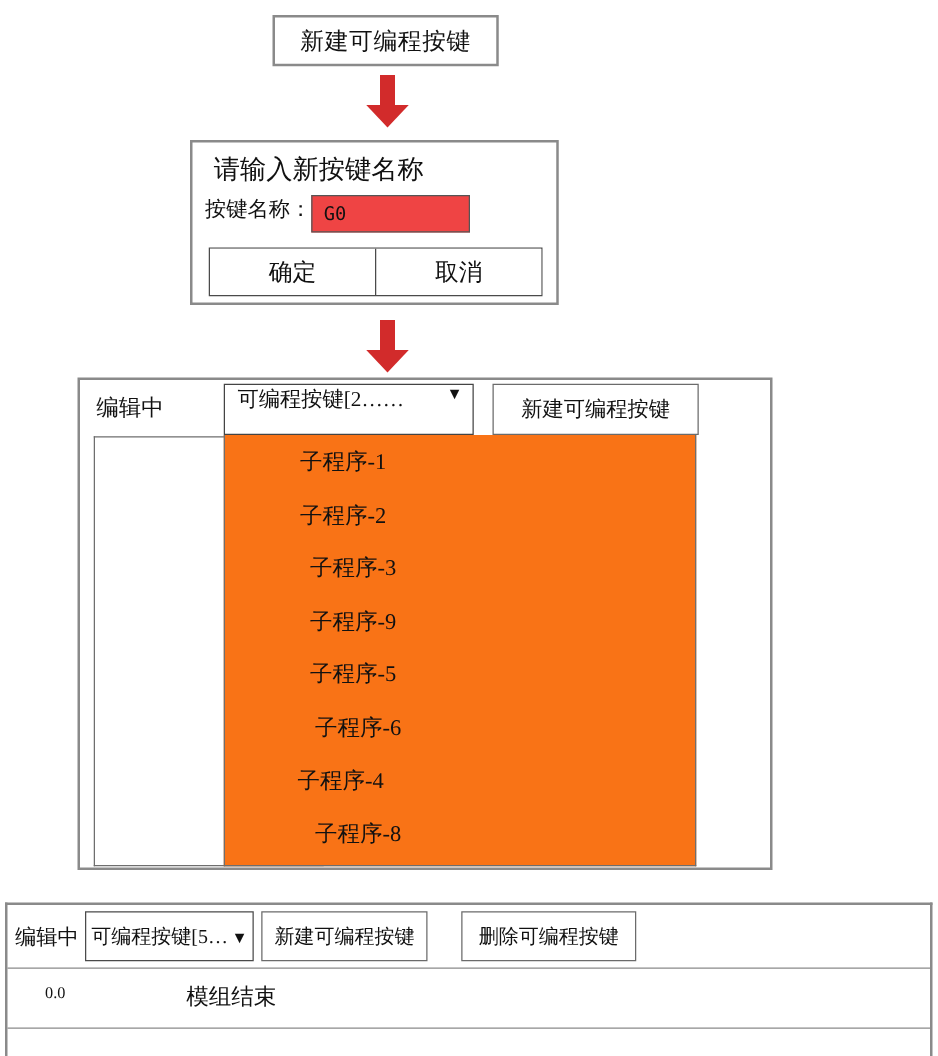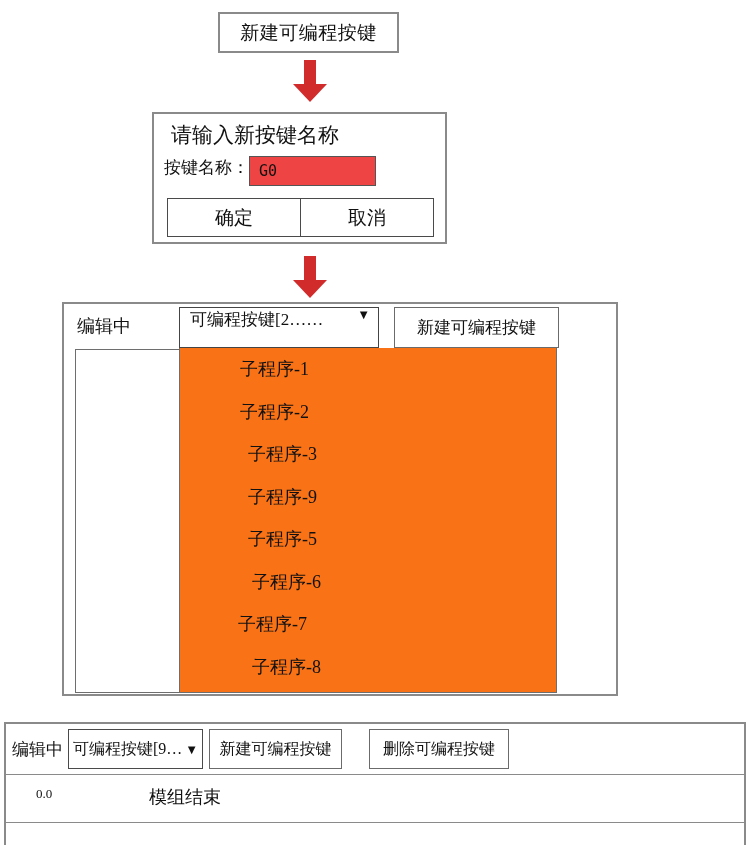--- a/index.html
+++ b/index.html
@@ -321,32 +321,32 @@
 
   <div id="step3-left-col"></div>
 
   <div id="step3-dropdown-list">
     <div class="dd-item ind-1">子程序-1</div>
     <div class="dd-item ind-2">子程序-2</div>
     <div class="dd-item ind-3">子程序-3</div>
     <div class="dd-item ind-4">子程序-9</div>
     <div class="dd-item ind-5">子程序-5</div>
     <div class="dd-item ind-6">子程序-6</div>
-    <div class="dd-item ind-7">子程序-7</div>
+    <div class="dd-item ind-7">子程序-4</div>
     <div class="dd-item ind-8">子程序-8</div>
   </div>
 </div>
 
 <div class="abs" id="step4-panel">
 
   <div id="step4-toolbar">
     <div id="step4-editing-label">编辑中</div>
 
     <div id="step4-select">
-      <span class="sel-text">可编程按键[9…</span>
+      <span class="sel-text">可编程按键[5…</span>
       <span class="caret">▼</span>
     </div>
 
     <div id="step4-new-btn">新建可编程按键</div>
 
     <div id="step4-del-btn">删除可编程按键</div>
   </div>
 
   <div id="step4-row">
     <span id="step4-row-num">0.0</span>

